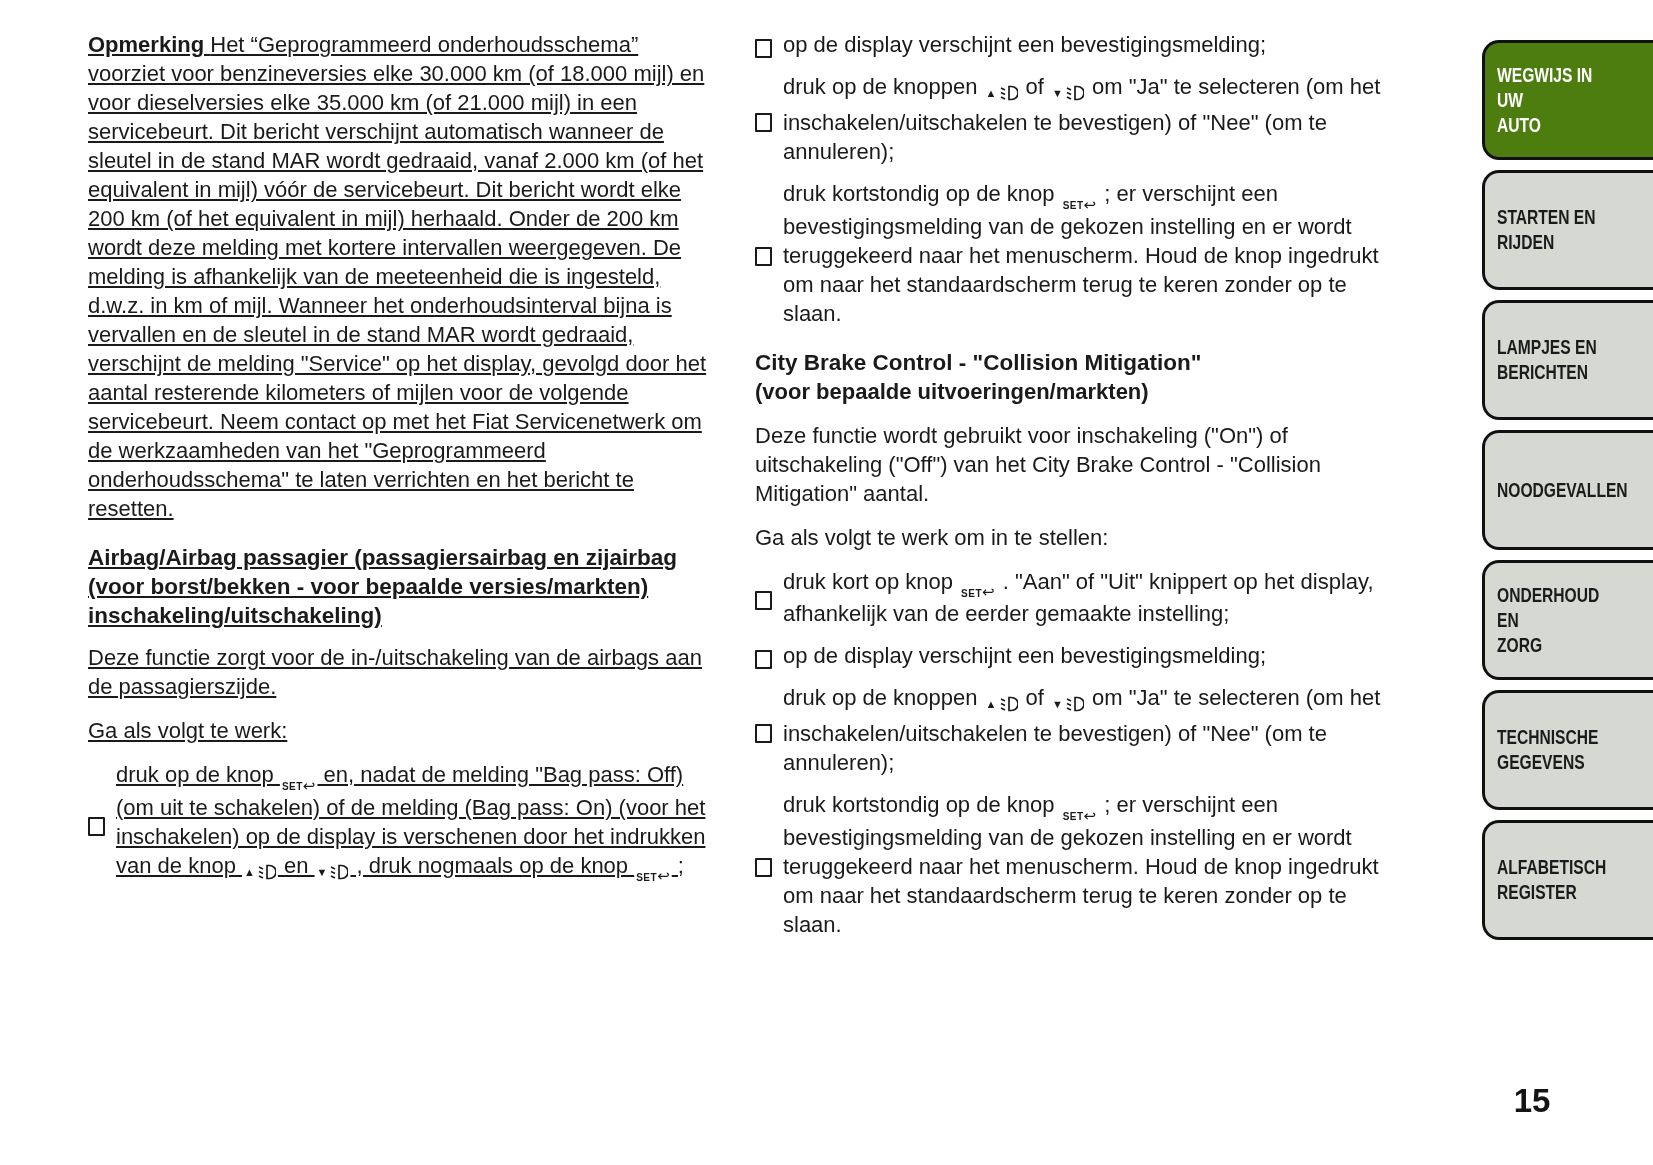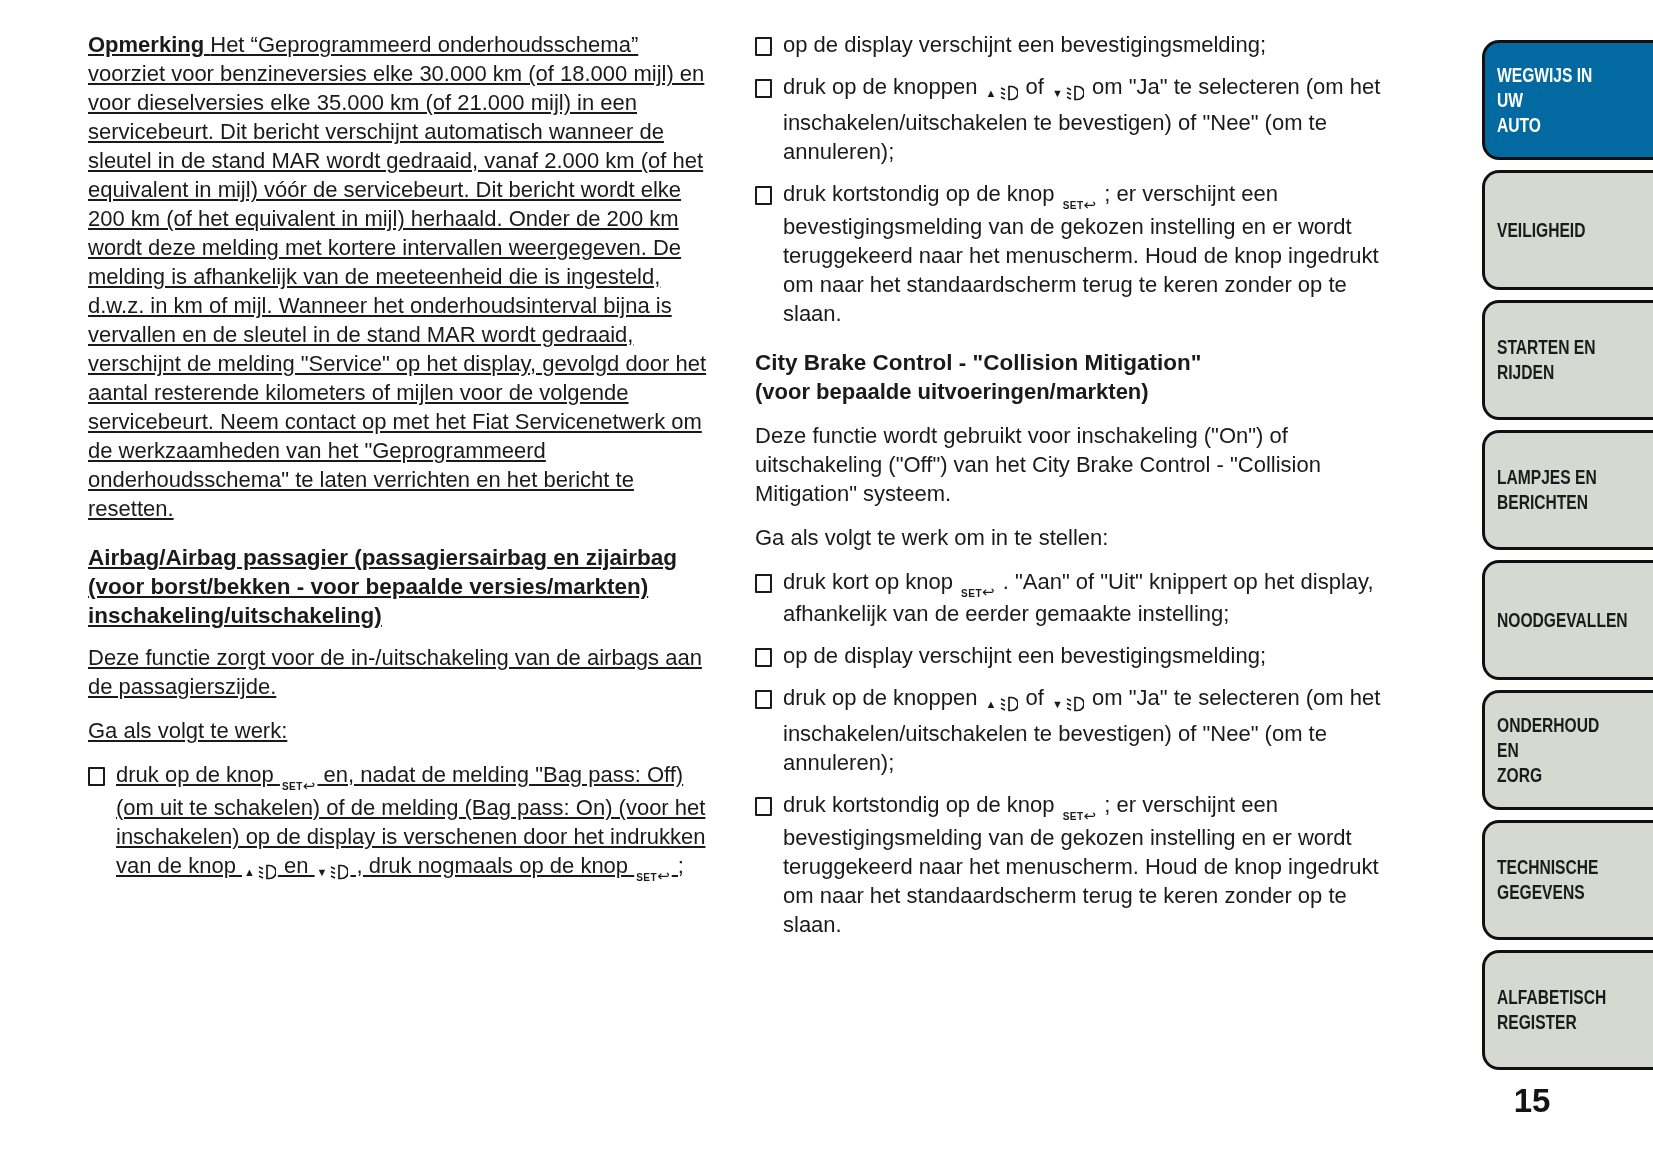--- a/index.html
+++ b/index.html
@@ -11,21 +11,21 @@
   .col{position:absolute;top:30px;}
   .col-left{left:88px;width:630px;text-decoration:underline;}
   .col-right{left:755px;width:645px;}
 
   .para{font-size:22px;line-height:29px;margin:0 0 15px 0;}
   .para b{font-weight:bold;}
   .heading{font-size:22.5px;line-height:29px;font-weight:bold;margin:20px 0 13px 0;}
   .heading.tight{margin-bottom:0;}
   .para.sub{margin-top:0;font-weight:bold;}
 
-  .bullet{display:flex;font-size:22px;line-height:29px;margin:0 0 13px 0;}
+  .bullet{display:flex;font-size:22px;line-height:29px;margin:0 0 13px 0;align-items:center;}
   .bullet-marker{
     flex:none;width:13px;height:15px;margin:7px 11px 0 0;
     border:2.5px solid #1a1a1a;border-radius:1px;background:#fff;
   }
   .bullet-text{flex:1;}
 
   
   .ic{display:inline-flex;vertical-align:-5px;}
   .ic-set{flex-direction:row;align-items:center;line-height:1;margin:0 2px;vertical-align:-8px;}
   .ic-set .s{font-size:10px;font-weight:bold;letter-spacing:.5px;}
@@ -39,21 +39,21 @@
     box-sizing:border-box;height:120px;margin-bottom:10px;
     background:#d6d8d2;border:3px solid #101010;border-right:none;
     border-radius:17px 0 0 17px;
     display:flex;align-items:center;padding-left:12px;
   }
   .tab-label{
     display:inline-block;font-size:20px;font-weight:600;line-height:1.25;
     transform:scaleX(0.78);transform-origin:left center;
     white-space:pre-line;color:#1b1b1b;letter-spacing:0;
   }
-  .tab.active{background:#0369a1;}
+  .tab.active{background:#4d7c0f;}
   .tab.active .tab-label{color:#ffffff;font-weight:800;}
 
   .pagenum{
     position:absolute;left:1482px;top:1082px;width:100px;text-align:center;
     font-size:33px;font-weight:bold;color:#141414;
   }
 </style>
 </head>
 <body>
 
@@ -108,21 +108,21 @@
     </div>
     <div class="bullet">
       <span class="bullet-marker"></span>
       <div class="bullet-text">druk kortstondig op de knop <span class="ic ic-set">
           <span class="s">SET</span>
           <span class="a">↩</span>
         </span> ; er verschijnt een bevestigingsmelding van de gekozen instelling en er wordt teruggekeerd naar het menuscherm. Houd de knop ingedrukt om naar het standaardscherm terug te keren zonder op te slaan.</div>
     </div>
     <p class="heading tight">City Brake Control - "Collision Mitigation"</p>
     <p class="para sub">(voor bepaalde uitvoeringen/markten)</p>
-    <p class="para">Deze functie wordt gebruikt voor inschakeling ("On") of uitschakeling ("Off") van het City Brake Control - "Collision Mitigation" systeem.</p>
+    <p class="para">Deze functie wordt gebruikt voor inschakeling ("On") of uitschakeling ("Off") van het City Brake Control - "Collision Mitigation" aantal.</p>
     <p class="para">Ga als volgt te werk om in te stellen:</p>
     <div class="bullet">
       <span class="bullet-marker"></span>
       <div class="bullet-text">druk kort op knop <span class="ic ic-set">
           <span class="s">SET</span>
           <span class="a">↩</span>
         </span> . "Aan" of "Uit" knippert op het display, afhankelijk van de eerder gemaakte instelling;</div>
     </div>
     <div class="bullet">
       <span class="bullet-marker"></span>
@@ -151,23 +151,20 @@
           <span class="a">↩</span>
         </span> ; er verschijnt een bevestigingsmelding van de gekozen instelling en er wordt teruggekeerd naar het menuscherm. Houd de knop ingedrukt om naar het standaardscherm terug te keren zonder op te slaan.</div>
     </div>
   </div>
 <div class="tabs" id="sidebar">
     <div class="tab active">
       <span class="tab-label">WEGWIJS IN UW
 AUTO</span>
     </div>
     <div class="tab">
-      <span class="tab-label">VEILIGHEID</span>
-    </div>
-    <div class="tab">
       <span class="tab-label">STARTEN EN RIJDEN</span>
     </div>
     <div class="tab">
       <span class="tab-label">LAMPJES EN
 BERICHTEN</span>
     </div>
     <div class="tab">
       <span class="tab-label">NOODGEVALLEN</span>
     </div>
     <div class="tab">

